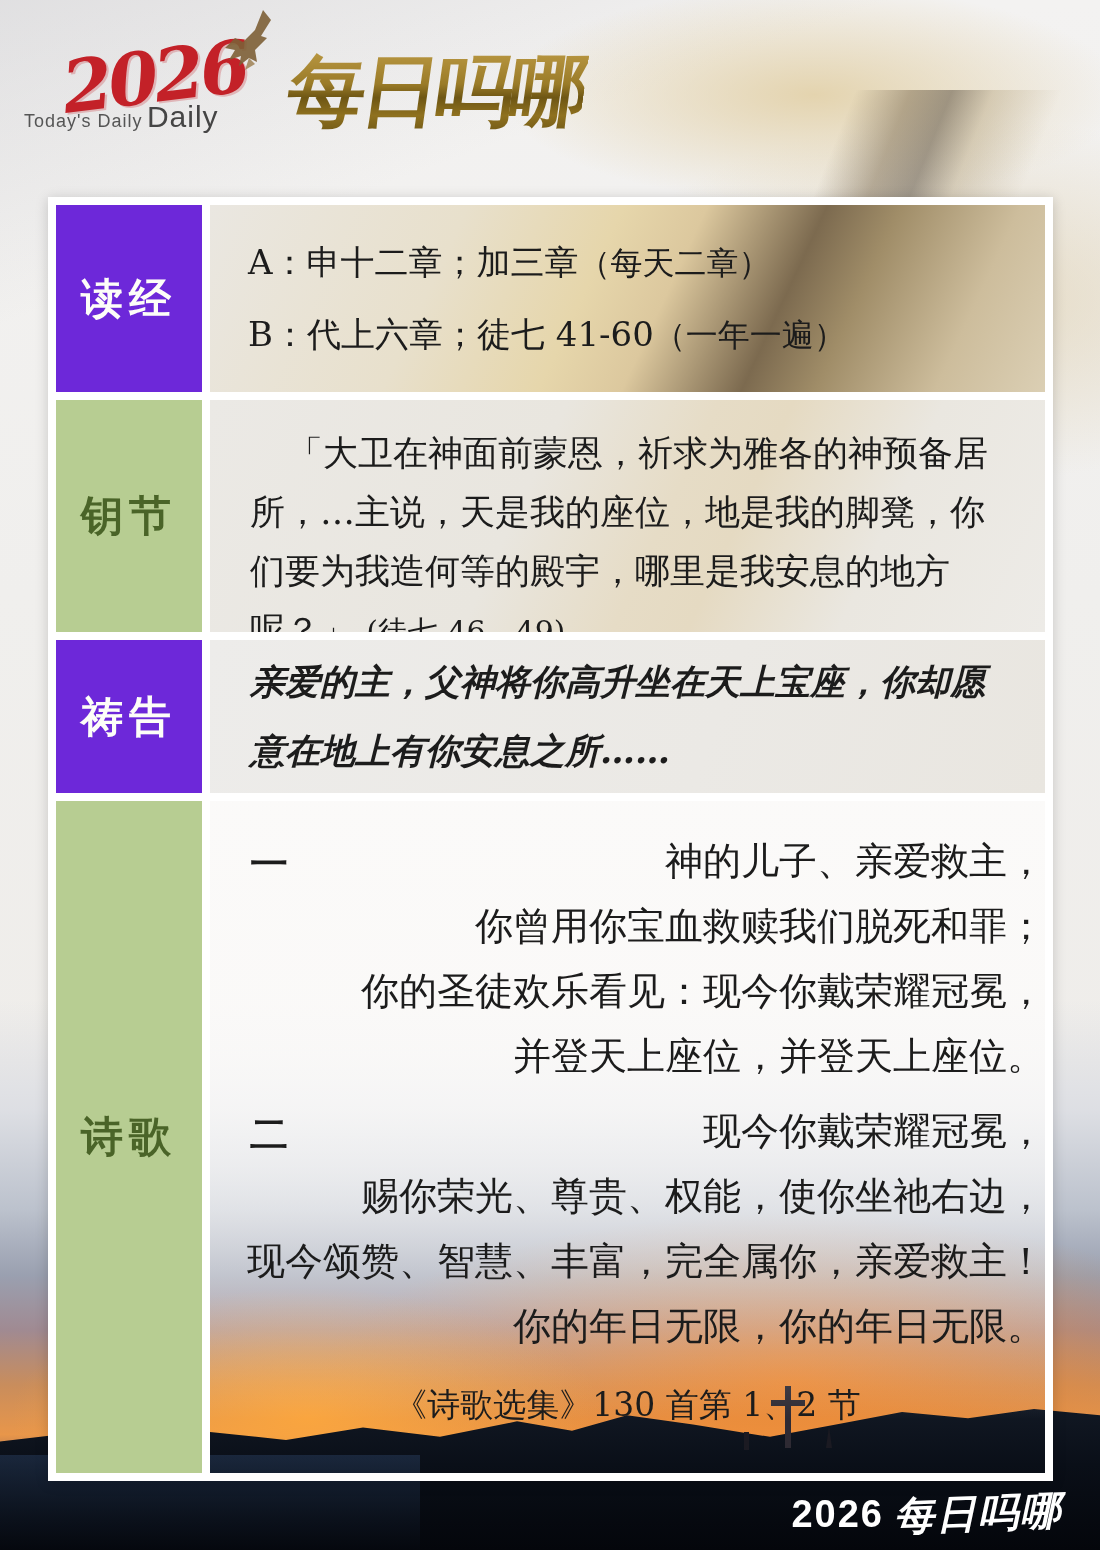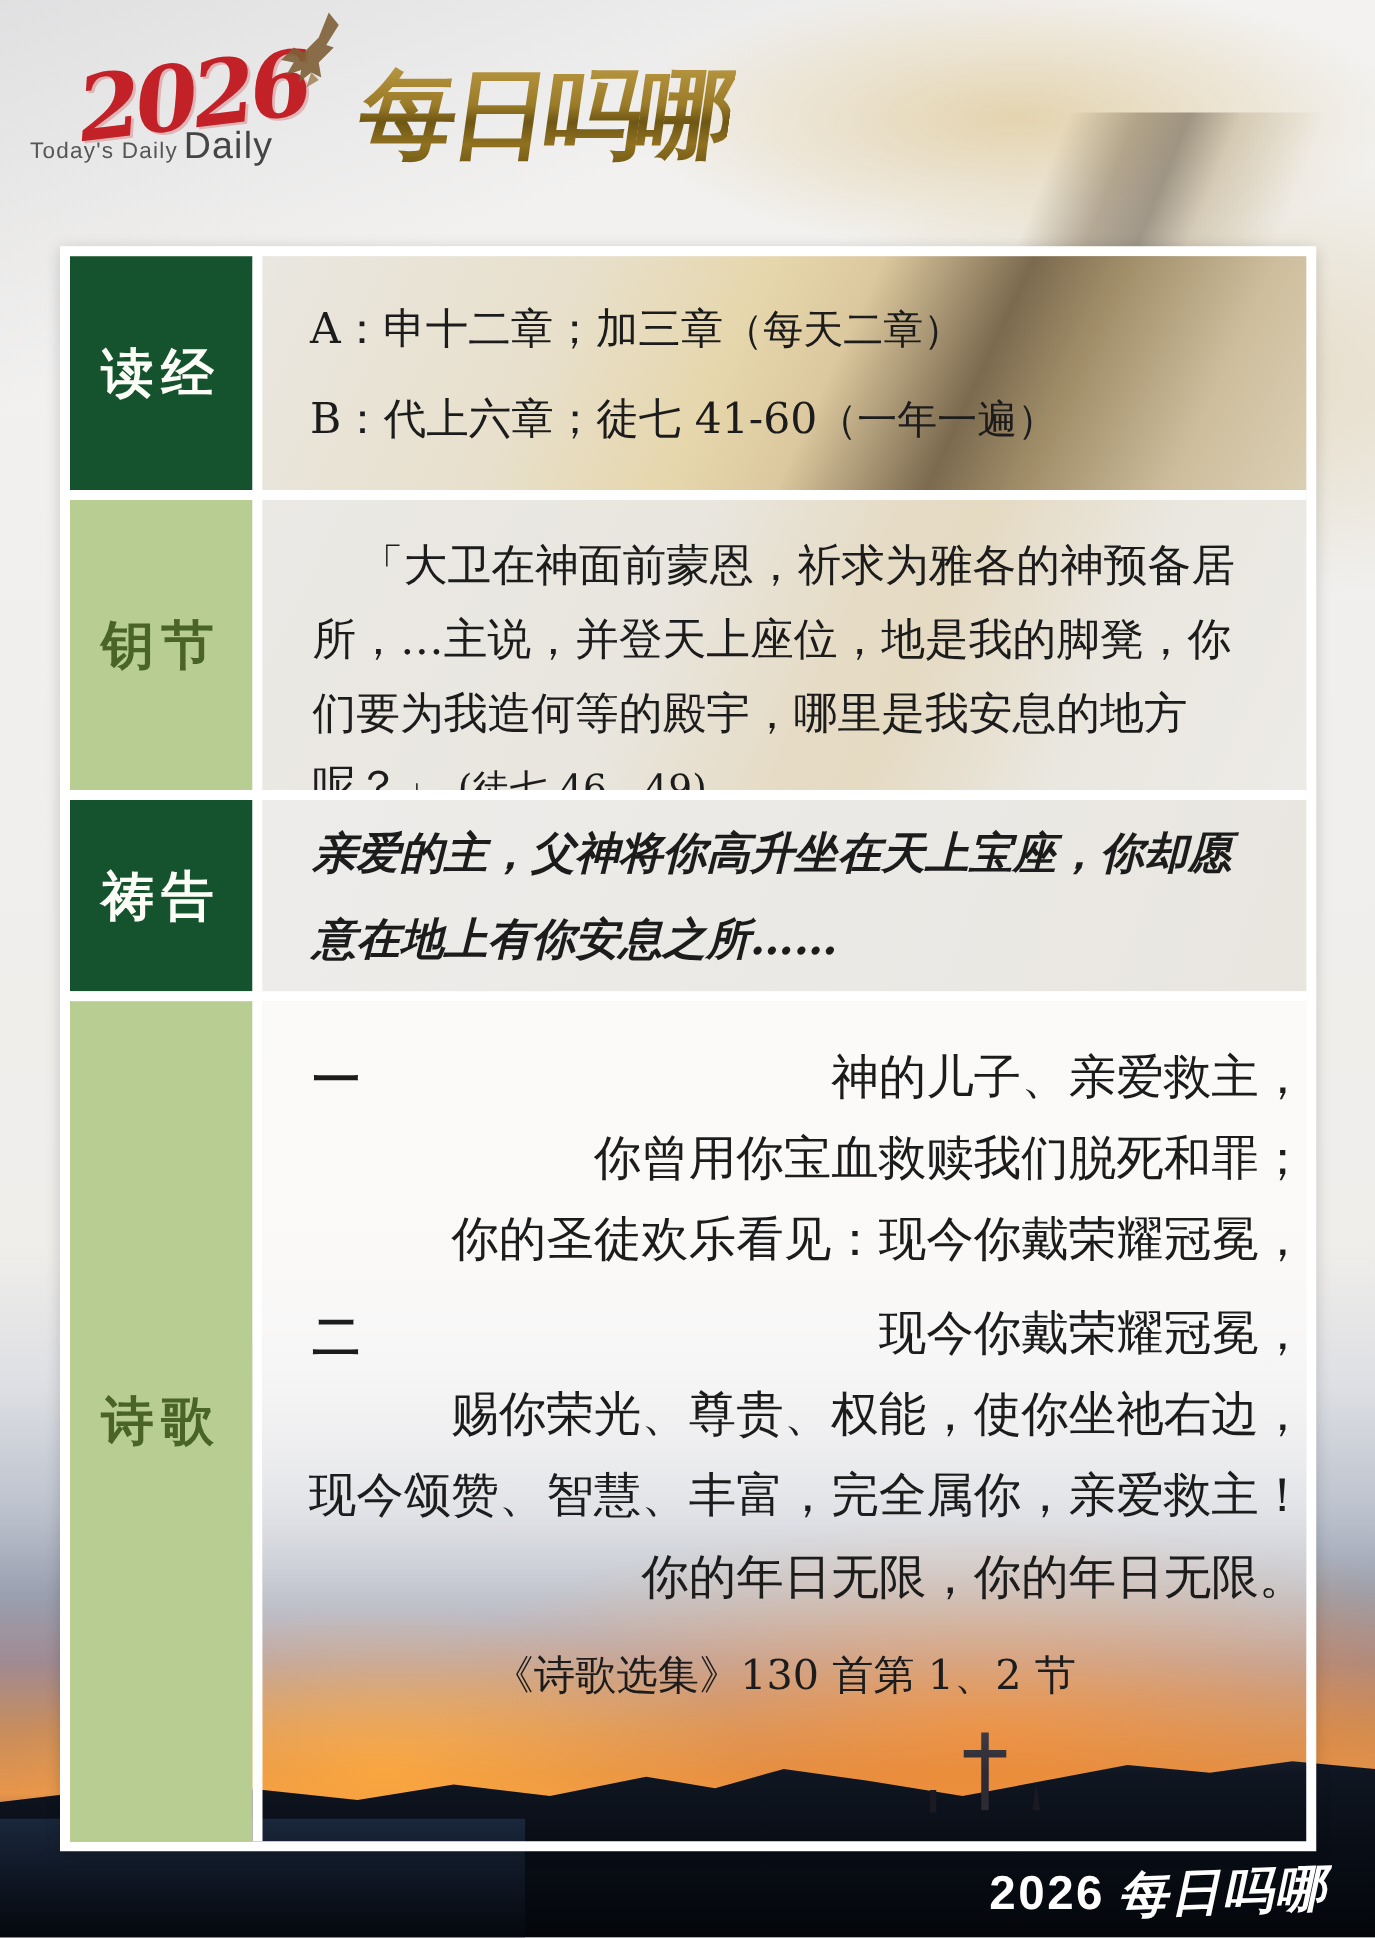--- a/index.html
+++ b/index.html
@@ -89,21 +89,21 @@
     display:flex; flex-direction:column;
   }
   .row { display:flex; }
   .row-gap { height:8px; background:#fff; flex:0 0 auto; }
   .col-gap { width:8px; background:#fff; flex:0 0 auto; }
   .label {
     flex:0 0 146px; display:flex; align-items:center; justify-content:center;
     font-size:42px; font-weight:bold; letter-spacing:6px;
     font-family:"DejaVu Serif", serif;
   }
-  .label.dark  { background:#14532d; color:#fdfdf8; }
+  .label.dark  { background:#6d28d9; color:#fdfdf8; }
   .label.light { background:#b7cd92; color:#4a6428; }
   .content { flex:1 1 auto; color:#1c1c1c; }
 
   
   .row.reading { height:187px; }
   .row.keyverse { height:232px; }
   .row.prayer { height:153px; }
   .row.hymn { height:672px; }
 
   
@@ -205,21 +205,21 @@
     </div>
   </div>
 
   <div class="row-gap"></div>
 
   <div class="row keyverse">
     <div class="label light">钥节</div>
     <div class="col-gap"></div>
     <div class="content keyverse-bg">
       <div class="kv-line first">「大卫在神面前蒙恩，祈求为雅各的神预备居</div>
-      <div class="kv-line">所，…主说，并登天上座位，地是我的脚凳，你</div>
+      <div class="kv-line">所，…主说，天是我的座位，地是我的脚凳，你</div>
       <div class="kv-line">们要为我造何等的殿宇，哪里是我安息的地方</div>
       <div class="kv-line">
         <span>呢？」</span>
         <span class="kv-ref">(徒七 46、49)</span>
       </div>
     </div>
   </div>
 
   <div class="row-gap"></div>
 
@@ -236,20 +236,21 @@
 
   <div class="row hymn">
     <div class="label light">诗歌</div>
     <div class="col-gap"></div>
     <div class="content hymn-bg">
       <div class="verse">
         <div class="verse-no">一</div>
         <div class="hymn-line">神的儿子、亲爱救主，</div>
         <div class="hymn-line">你曾用你宝血救赎我们脱死和罪；</div>
         <div class="hymn-line">你的圣徒欢乐看见：现今你戴荣耀冠冕，</div>
+        <div class="hymn-line">并登天上座位，并登天上座位。</div>
       </div>
       <div class="verse">
         <div class="verse-no">二</div>
         <div class="hymn-line">现今你戴荣耀冠冕，</div>
         <div class="hymn-line">赐你荣光、尊贵、权能，使你坐祂右边，</div>
         <div class="hymn-line">现今颂赞、智慧、丰富，完全属你，亲爱救主！</div>
         <div class="hymn-line">你的年日无限，你的年日无限。</div>
       </div>
       <div class="hymn-ref">《诗歌选集》130 首第 1、2 节</div>
     </div>

